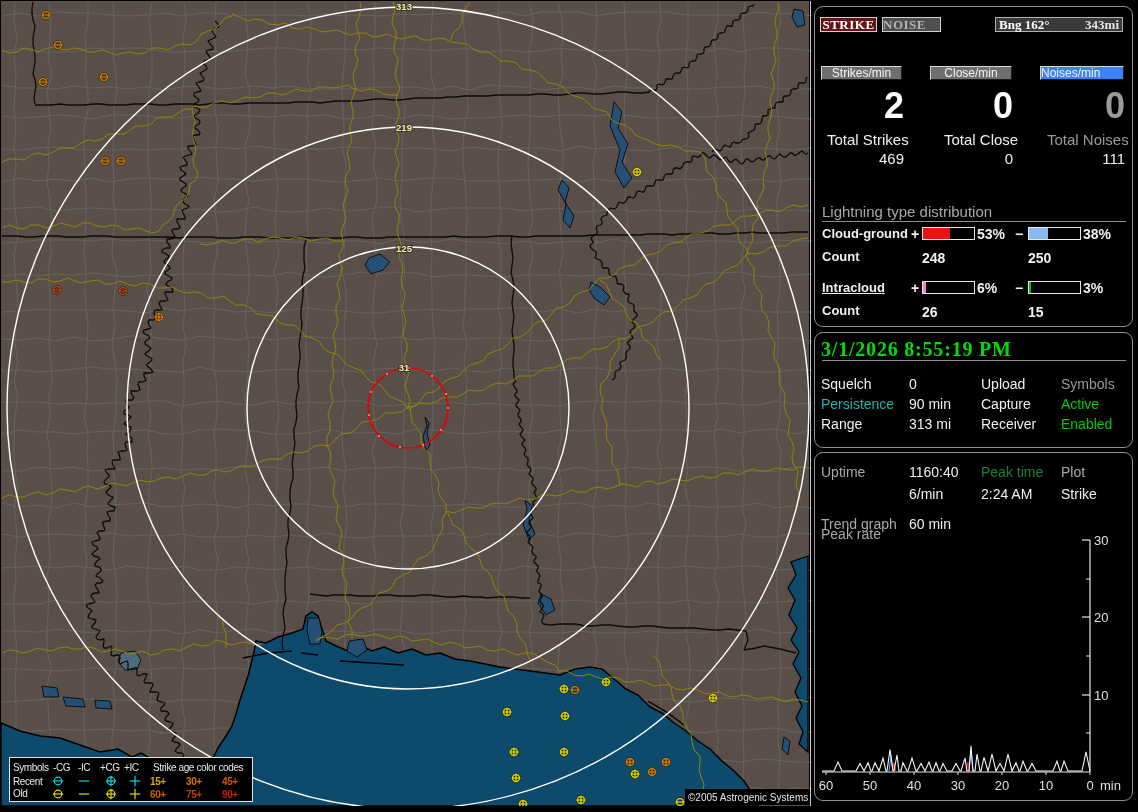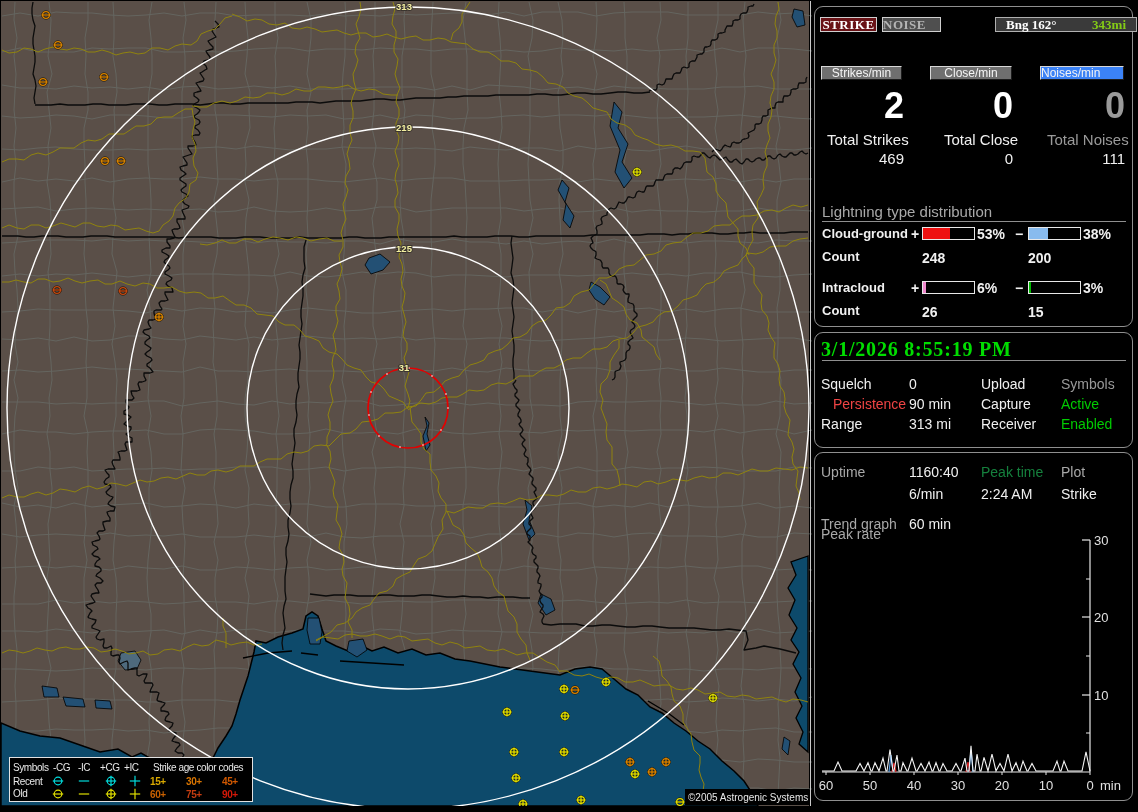--- a/index.html
+++ b/index.html
@@ -788,21 +788,21 @@
     <text x="150" y="798" style="font-family:'Liberation Sans',sans-serif;font-size:10px;letter-spacing:-0.4px;font-weight:bold" fill="#c86000">60+</text>
     <text x="186" y="798" style="font-family:'Liberation Sans',sans-serif;font-size:10px;letter-spacing:-0.4px;font-weight:bold" fill="#c43c10">75+</text>
     <text x="222" y="798" style="font-family:'Liberation Sans',sans-serif;font-size:10px;letter-spacing:-0.4px;font-weight:bold" fill="#d41808">90+</text>
     <line x1="810.5" y1="1" x2="810.5" y2="806" stroke="#c9c9c9" stroke-width="1"></line>
   </svg>
 <div style="position:absolute;left:814px;top:6px;width:317px;height:319px;border:1px solid #8f8f8f;border-radius:9px"></div>
 <div style="position:absolute;left:814px;top:332px;width:317px;height:114px;border:1px solid #8f8f8f;border-radius:9px"></div>
 <div style="position:absolute;left:814px;top:452px;width:317px;height:347px;border:1px solid #8f8f8f;border-radius:9px"></div>
 <div style="position:absolute;left:820px;top:17px;white-space:nowrap;width:55px;height:13px;background:#691216;color:#fff;font:bold 13px 'Liberation Serif',serif;text-align:center;line-height:13px;border:1px solid #cfcfcf;letter-spacing:0.5px">STRIKE</div>
 <div style="position:absolute;left:882px;top:17px;white-space:nowrap;width:57px;height:13px;background:#4f4f4f;color:#b4b4b4;font:bold 13px 'Liberation Serif',serif;text-align:left;line-height:13px;border:1px solid #cfcfcf;letter-spacing:0.5px">NOISE</div>
-<div style="position:absolute;left:995px;top:17px;white-space:nowrap;width:120px;height:13px;background:#3a3a3a;font:bold 13px 'Liberation Serif',serif;line-height:13px;border:1px solid #b0b0b0;padding:0 10px"><span style="color:#fff">Bng 162°</span><span style="color:#84cc16;float:right">343mi</span></div>
+<div style="position:absolute;left:995px;top:17px;white-space:nowrap;width:120px;height:13px;background:#3a3a3a;font:bold 13px 'Liberation Serif',serif;line-height:13px;border:1px solid #b0b0b0;padding:0 3px"><span style="color:#fff">Bng 162°</span><span style="color:#e5e5e5;float:right">343mi</span></div>
 <div style="position:absolute;left:821px;top:66px;white-space:nowrap;background:#6f6f6f;color:#f4f4f4;font:12px 'Liberation Sans',sans-serif;text-align:center;border-top:1px solid #d8d8d8;border-left:1px solid #d8d8d8;border-bottom:1px solid #1c1c1c;border-right:1px solid #1c1c1c;height:12px;line-height:12px;width:79px">Strikes/min</div>
 <div style="position:absolute;left:930px;top:66px;white-space:nowrap;background:#6f6f6f;color:#f4f4f4;font:12px 'Liberation Sans',sans-serif;text-align:center;border-top:1px solid #d8d8d8;border-left:1px solid #d8d8d8;border-bottom:1px solid #1c1c1c;border-right:1px solid #1c1c1c;height:12px;line-height:12px;width:80px">Close/min</div>
 <div style="position:absolute;left:1040px;top:66px;white-space:nowrap;background:#3b82f6;color:#f4f4f4;font:12px 'Liberation Sans',sans-serif;border-top:1px solid #d8d8d8;border-left:1px solid #d8d8d8;border-bottom:1px solid #1c1c1c;border-right:1px solid #1c1c1c;height:12px;line-height:12px;width:82px">Noises/min</div>
 <div style="position:absolute;right:234px;top:85px;white-space:nowrap;font:bold 36px 'Liberation Sans',sans-serif;color:#fff">2</div>
 <div style="position:absolute;right:125px;top:85px;white-space:nowrap;font:bold 36px 'Liberation Sans',sans-serif;color:#fff">0</div>
 <div style="position:absolute;right:13px;top:85px;white-space:nowrap;font:bold 36px 'Liberation Sans',sans-serif;color:#9a9a9a">0</div>
 <div style="position:absolute;left:827px;top:131px;white-space:nowrap;font:15px 'Liberation Sans',sans-serif;color:#f0f0f0;">Total Strikes</div>
 <div style="position:absolute;left:944px;top:131px;white-space:nowrap;font:15px 'Liberation Sans',sans-serif;color:#f0f0f0;">Total Close</div>
 <div style="position:absolute;left:1047px;top:131px;white-space:nowrap;font:15px 'Liberation Sans',sans-serif;color:#f0f0f0;color:#9a9a9a">Total Noises</div>
 <div style="position:absolute;right:234px;top:150px;white-space:nowrap;font:15px 'Liberation Sans',sans-serif;color:#f0f0f0;">469</div>
@@ -816,42 +816,42 @@
     <div style="width:53%;height:11px;background:#ee1111"></div>
   </div>
 <div style="position:absolute;left:977px;top:226px;white-space:nowrap;font:bold 14px 'Liberation Sans',sans-serif;color:#f0f0f0;">53%</div>
 <div style="position:absolute;left:1015px;top:226px;white-space:nowrap;font:bold 14px 'Liberation Sans',sans-serif;color:#f0f0f0;">−</div>
 <div style="position:absolute;left:1028px;top:227px;width:51px;height:11px;border:1px solid #e8e8e8;background:#000">
     <div style="width:38%;height:11px;background:#88bbee"></div>
   </div>
 <div style="position:absolute;left:1083px;top:226px;white-space:nowrap;font:bold 14px 'Liberation Sans',sans-serif;color:#f0f0f0;">38%</div>
 <div style="position:absolute;left:822px;top:249px;white-space:nowrap;font:bold 13px 'Liberation Sans',sans-serif;color:#f0f0f0;">Count</div>
 <div style="position:absolute;left:922px;top:250px;white-space:nowrap;font:bold 14px 'Liberation Sans',sans-serif;color:#f0f0f0;">248</div>
-<div style="position:absolute;left:1028px;top:250px;white-space:nowrap;font:bold 14px 'Liberation Sans',sans-serif;color:#f0f0f0;">200</div>
-<div style="position:absolute;left:822px;top:280px;white-space:nowrap;font:bold 13px 'Liberation Sans',sans-serif;color:#f0f0f0;">Intracloud</div>
+<div style="position:absolute;left:1028px;top:250px;white-space:nowrap;font:bold 14px 'Liberation Sans',sans-serif;color:#f0f0f0;">250</div>
+<div style="position:absolute;left:822px;top:280px;white-space:nowrap;font:bold 13px 'Liberation Sans',sans-serif;color:#f0f0f0;text-decoration:underline;">Intracloud</div>
 <div style="position:absolute;left:911px;top:280px;white-space:nowrap;font:bold 14px 'Liberation Sans',sans-serif;color:#f0f0f0;">+</div>
 <div style="position:absolute;left:922px;top:281px;width:51px;height:11px;border:1px solid #e8e8e8;background:#000">
     <div style="width:6%;height:11px;background:#ee88cc"></div>
   </div>
 <div style="position:absolute;left:977px;top:280px;white-space:nowrap;font:bold 14px 'Liberation Sans',sans-serif;color:#f0f0f0;">6%</div>
 <div style="position:absolute;left:1015px;top:280px;white-space:nowrap;font:bold 14px 'Liberation Sans',sans-serif;color:#f0f0f0;">−</div>
 <div style="position:absolute;left:1028px;top:281px;width:51px;height:11px;border:1px solid #e8e8e8;background:#000">
     <div style="width:3%;height:11px;background:#00bb00"></div>
   </div>
 <div style="position:absolute;left:1083px;top:280px;white-space:nowrap;font:bold 14px 'Liberation Sans',sans-serif;color:#f0f0f0;">3%</div>
 <div style="position:absolute;left:822px;top:303px;white-space:nowrap;font:bold 13px 'Liberation Sans',sans-serif;color:#f0f0f0;">Count</div>
 <div style="position:absolute;left:922px;top:304px;white-space:nowrap;font:bold 14px 'Liberation Sans',sans-serif;color:#f0f0f0;">26</div>
 <div style="position:absolute;left:1028px;top:304px;white-space:nowrap;font:bold 14px 'Liberation Sans',sans-serif;color:#f0f0f0;">15</div>
 <div style="position:absolute;left:821px;top:338px;white-space:nowrap;font:bold 20px 'Liberation Serif',serif;color:#00dd00;letter-spacing:0.8px">3/1/2026 8:55:19 PM</div>
 <div style="position:absolute;left:822px;top:360px;width:304px;height:1px;background:#8f8f8f"></div>
 <div style="position:absolute;left:821px;top:376px;white-space:nowrap;font:14px 'Liberation Sans',sans-serif;color:#f0f0f0;">Squelch</div>
 <div style="position:absolute;left:909px;top:376px;white-space:nowrap;font:14px 'Liberation Sans',sans-serif;color:#f0f0f0;">0</div>
 <div style="position:absolute;left:981px;top:376px;white-space:nowrap;font:14px 'Liberation Sans',sans-serif;color:#f0f0f0;">Upload</div>
 <div style="position:absolute;left:1061px;top:376px;white-space:nowrap;font:14px 'Liberation Sans',sans-serif;color:#9a9a9a;">Symbols</div>
-<div style="position:absolute;left:821px;top:396px;white-space:nowrap;font:14px 'Liberation Sans',sans-serif;color:#ef4444;margin-left:12px;">Persistence</div>
+<div style="position:absolute;left:821px;top:396px;white-space:nowrap;font:14px 'Liberation Sans',sans-serif;color:#14b8a6;">Persistence</div>
 <div style="position:absolute;left:909px;top:396px;white-space:nowrap;font:14px 'Liberation Sans',sans-serif;color:#f0f0f0;">90 min</div>
 <div style="position:absolute;left:981px;top:396px;white-space:nowrap;font:14px 'Liberation Sans',sans-serif;color:#f0f0f0;">Capture</div>
 <div style="position:absolute;left:1061px;top:396px;white-space:nowrap;font:14px 'Liberation Sans',sans-serif;color:#00cc00;">Active</div>
 <div style="position:absolute;left:821px;top:416px;white-space:nowrap;font:14px 'Liberation Sans',sans-serif;color:#f0f0f0;">Range</div>
 <div style="position:absolute;left:909px;top:416px;white-space:nowrap;font:14px 'Liberation Sans',sans-serif;color:#f0f0f0;">313 mi</div>
 <div style="position:absolute;left:981px;top:416px;white-space:nowrap;font:14px 'Liberation Sans',sans-serif;color:#f0f0f0;">Receiver</div>
 <div style="position:absolute;left:1061px;top:416px;white-space:nowrap;font:14px 'Liberation Sans',sans-serif;color:#00cc00;">Enabled</div>
 <div style="position:absolute;left:821px;top:464px;white-space:nowrap;font:14px 'Liberation Sans',sans-serif;color:#a8a8a8;">Uptime</div>
 <div style="position:absolute;left:909px;top:464px;white-space:nowrap;font:14px 'Liberation Sans',sans-serif;color:#f0f0f0;">1160:40</div>
 <div style="position:absolute;left:981px;top:464px;white-space:nowrap;font:14px 'Liberation Sans',sans-serif;color:#15803d;">Peak time</div>

